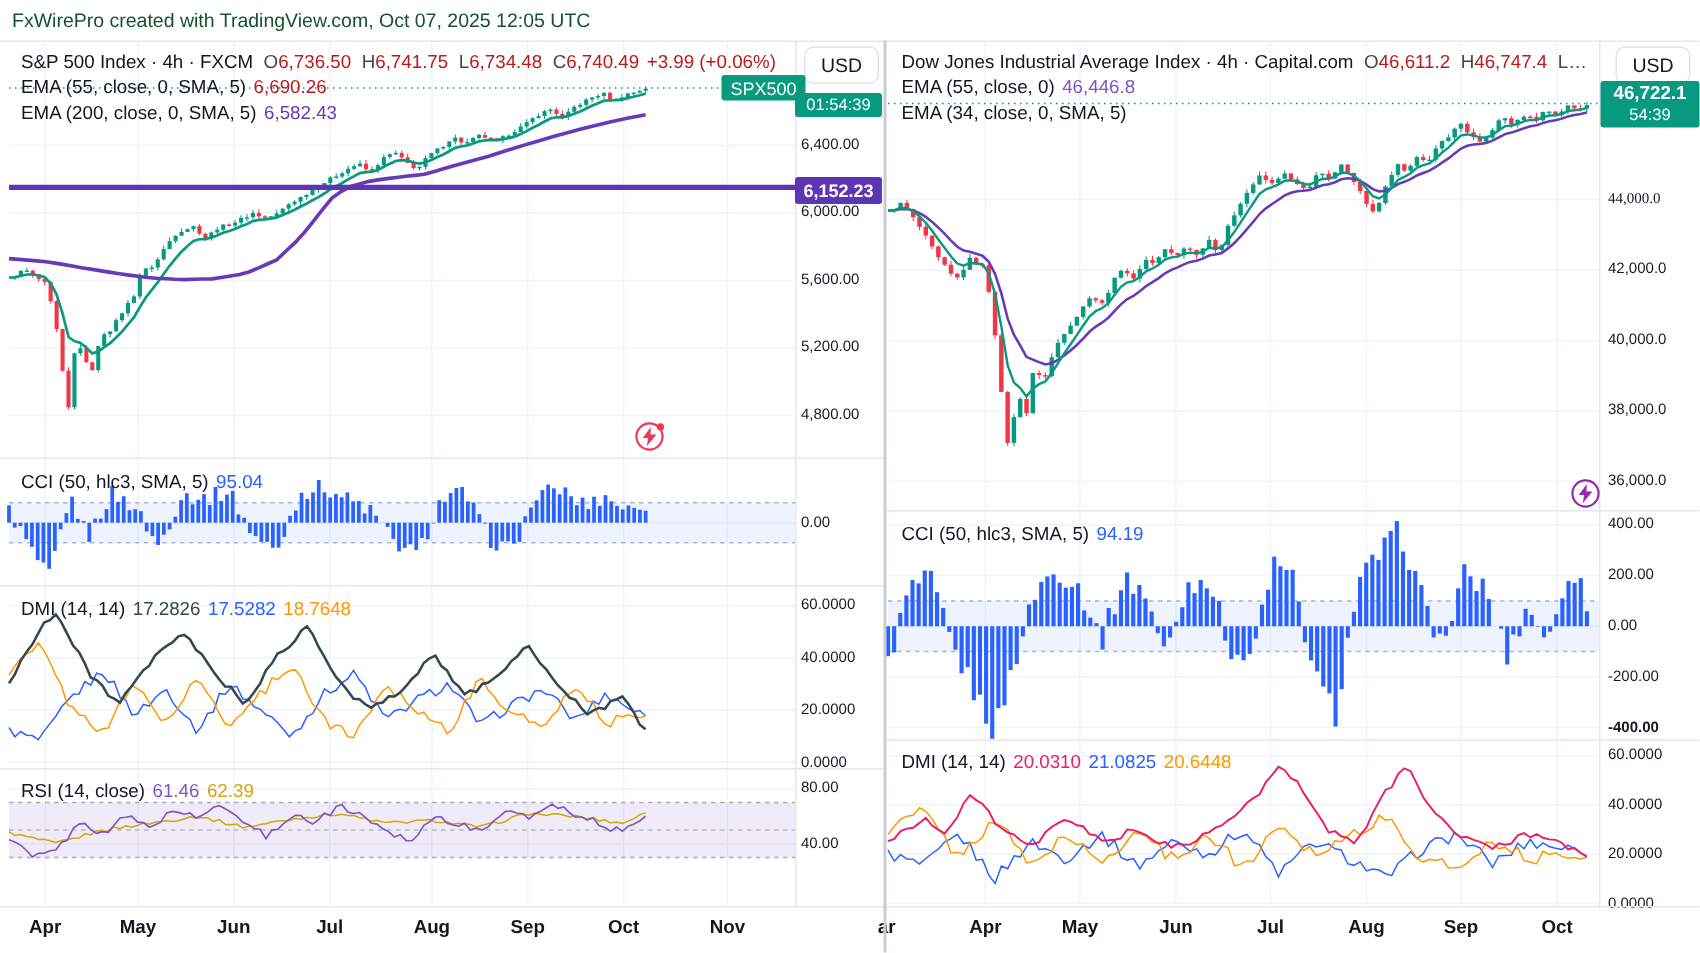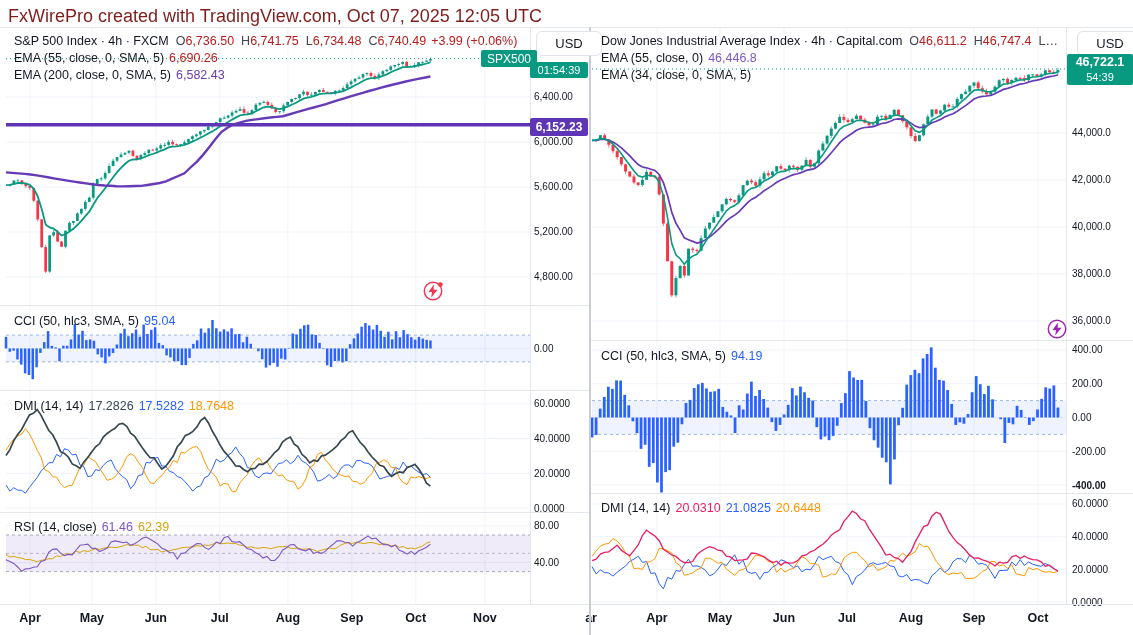--- a/index.html
+++ b/index.html
@@ -6,24 +6,24 @@
   body{width:1133px;height:635px;position:relative;font-family:"Liberation Sans",sans-serif;background:#fff;overflow:hidden}
   #chart-canvas{position:absolute;left:0;top:0}
   .sep{position:absolute;background:#e4e7ee}
   .axlab{position:absolute;font-size:10px;color:#131722;white-space:nowrap;line-height:15px}
   .tlab{position:absolute;font-size:12.5px;font-weight:600;color:#131722;transform:translateX(-50%);line-height:15px}
   .lg{position:absolute;font-size:12.5px;color:#131722;white-space:nowrap;line-height:16px}
   .lg .k{color:#434651;margin-left:7px}
   .lg .v{margin-left:5px}
   .teal{color:#b91c1c}.purple{color:#673ab7}.blue{color:#2962ff}.orange{color:#ff9800}
   .slate{color:#37474f}.pink{color:#e91e63}.gold{color:#d8a408}.lav{color:#7e57c2}
-  .btn{position:absolute;width:66px;height:25px;border:1px solid #e0e3eb;border-radius:6px;background:#fff;
+  .btn{position:absolute;width:50px;height:25px;border:1px solid #e0e3eb;border-radius:6px;background:#fff;
        font-size:13px;color:#131722;display:flex;align-items:center;justify-content:center;box-sizing:border-box}
   .badge{position:absolute;background:#089981;color:#fff;border-radius:2px;display:flex;align-items:center;justify-content:center;white-space:nowrap}
-  .credit{position:absolute;left:8px;top:6px;font-size:18px;color:#7f1d1d}
+  .credit{position:absolute;left:8px;top:6px;font-size:13px;color:#14532d}
   .strip{position:absolute;background:transparent}
   .flash{position:absolute;width:22px;height:22px}
 </style>
 </head>
 <body>
 
 <svg id="chart-canvas" width="1133" height="635">
     <line x1="6" y1="96.96872461413486" x2="530" y2="96.96872461413486" stroke="#f0f3fa"></line>
     <line x1="6" y1="141.9727863525589" x2="530" y2="141.9727863525589" stroke="#f0f3fa"></line>
     <line x1="6" y1="186.97684809098294" x2="530" y2="186.97684809098294" stroke="#f0f3fa"></line>
@@ -768,21 +768,21 @@
     <div class="tlab" style="left: 351.84px; top: 611px;">Sep</div>
     <div class="tlab" style="left: 415.768px; top: 611px;">Oct</div>
     <div class="tlab" style="left: 484.936px; top: 611px;">Nov</div>
     <div class="axlab" style="left: 534px; top: 340.967px;">0.00</div>
     <div class="axlab" style="left: 534px; top: 396.346px;">60.0000</div>
     <div class="axlab" style="left: 534px; top: 431.067px;">40.0000</div>
     <div class="axlab" style="left: 534px; top: 465.787px;">20.0000</div>
     <div class="axlab" style="left: 534px; top: 500.507px;">0.0000</div>
     <div class="axlab" style="left: 534px; top: 518.395px;">80.00</div>
     <div class="axlab" style="left: 534px; top: 554.978px;">40.00</div>
-    <div class="axlab" style="left: 1072px; top: 125.495px;">44,000.0</div>
+    <div class="axlab" style="left: 1072px; top: 125.495px; font-family: Liberation Serif, serif;">44,000.0</div>
     <div class="axlab" style="left: 1072px; top: 172.493px;">42,000.0</div>
     <div class="axlab" style="left: 1072px; top: 219.492px;">40,000.0</div>
     <div class="axlab" style="left: 1072px; top: 266.491px;">38,000.0</div>
     <div class="axlab" style="left: 1072px; top: 313.489px;">36,000.0</div>
     <div class="tlab" style="left: 591.052px; top: 611px;">ar</div>
     <div class="tlab" style="left: 656.938px; top: 611px;">Apr</div>
     <div class="tlab" style="left: 719.98px; top: 611px;">May</div>
     <div class="tlab" style="left: 783.97px; top: 611px;">Jun</div>
     <div class="tlab" style="left: 847.012px; top: 611px;">Jul</div>
     <div class="tlab" style="left: 911.002px; top: 611px;">Aug</div>

